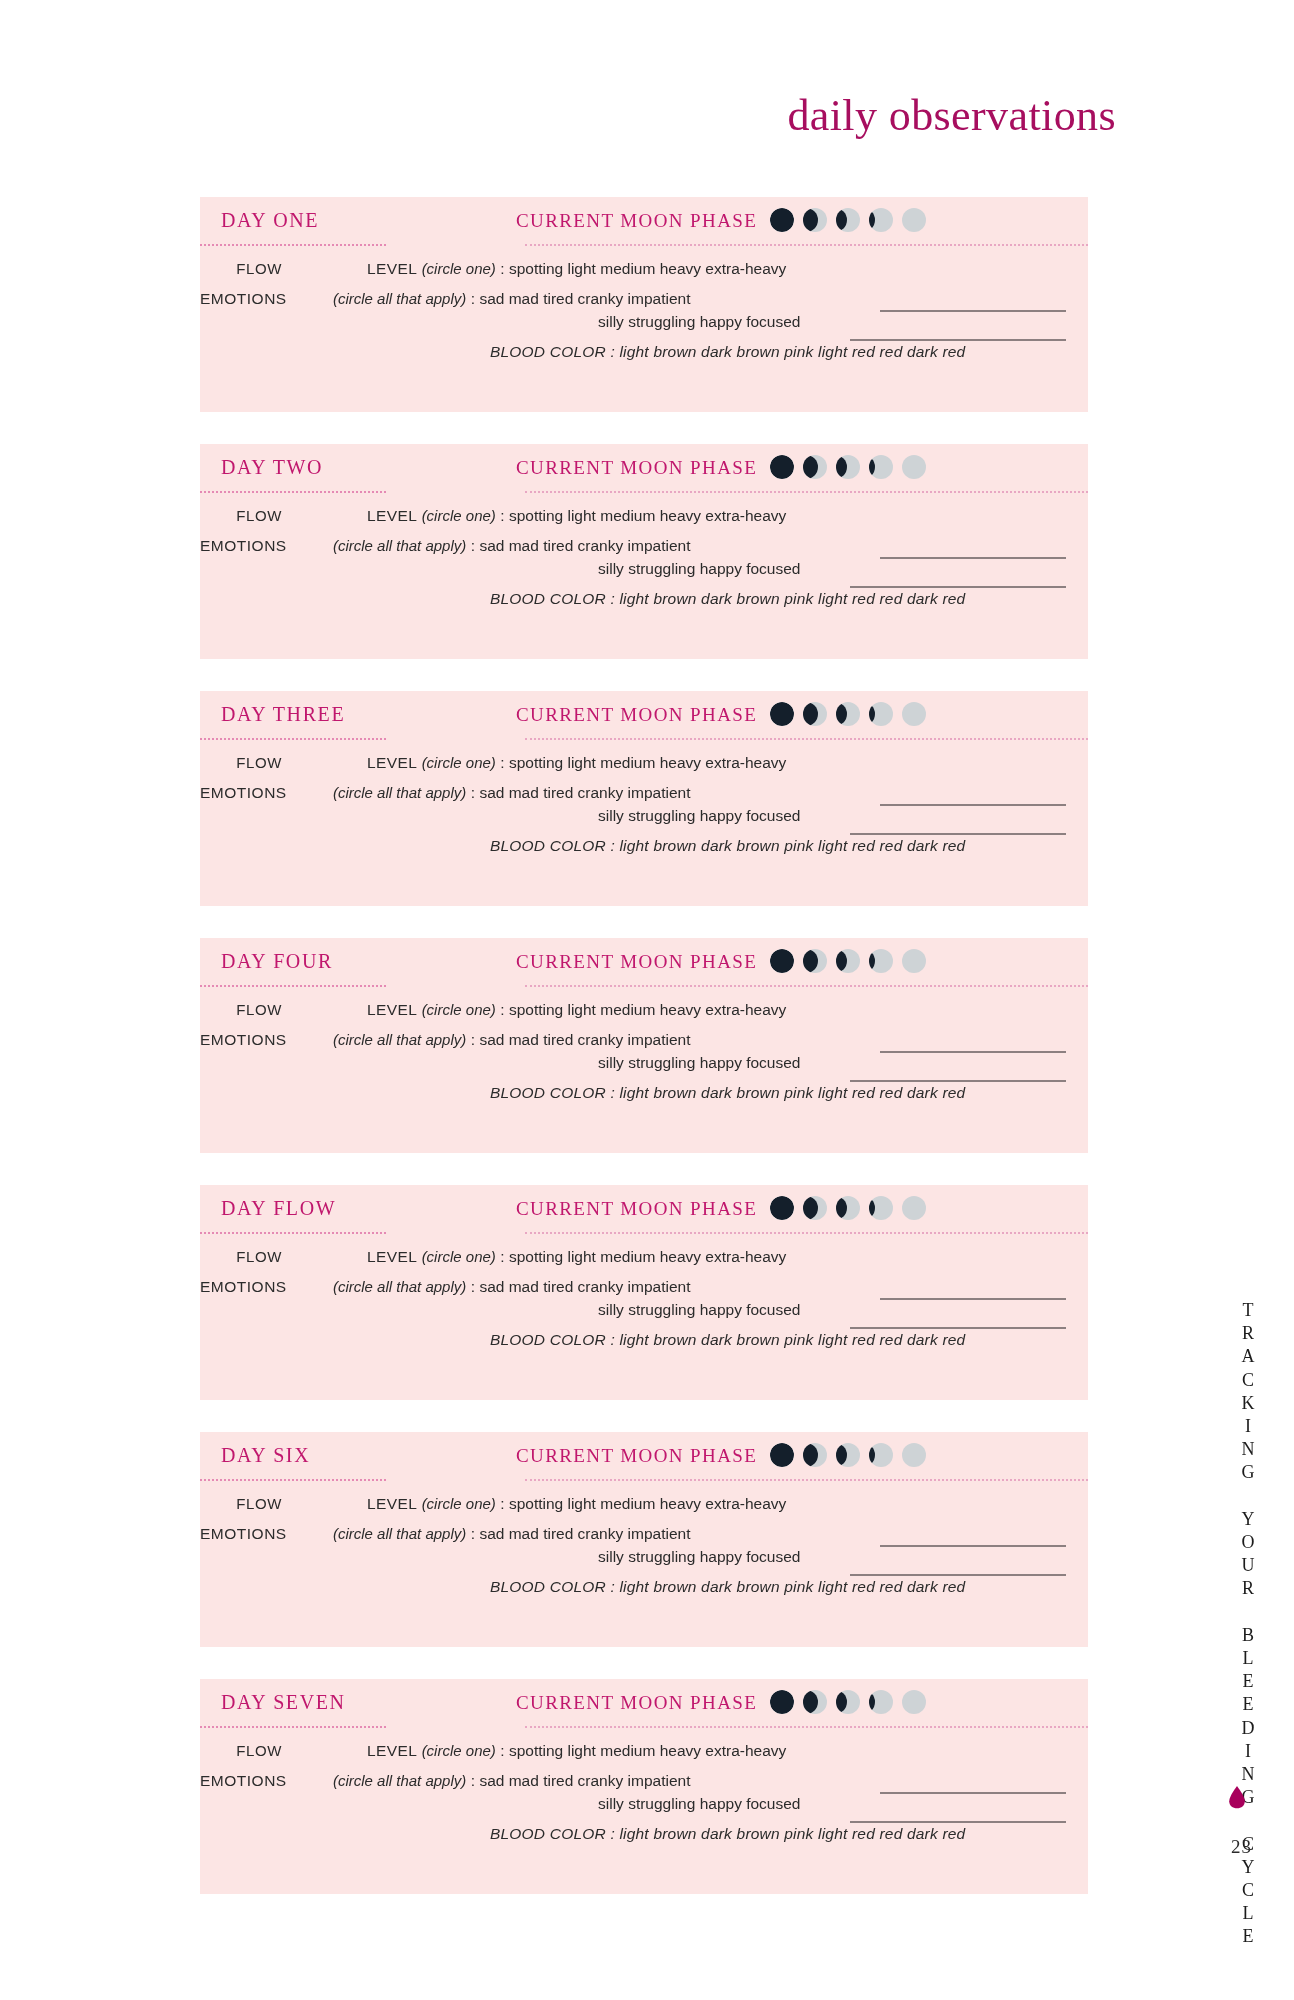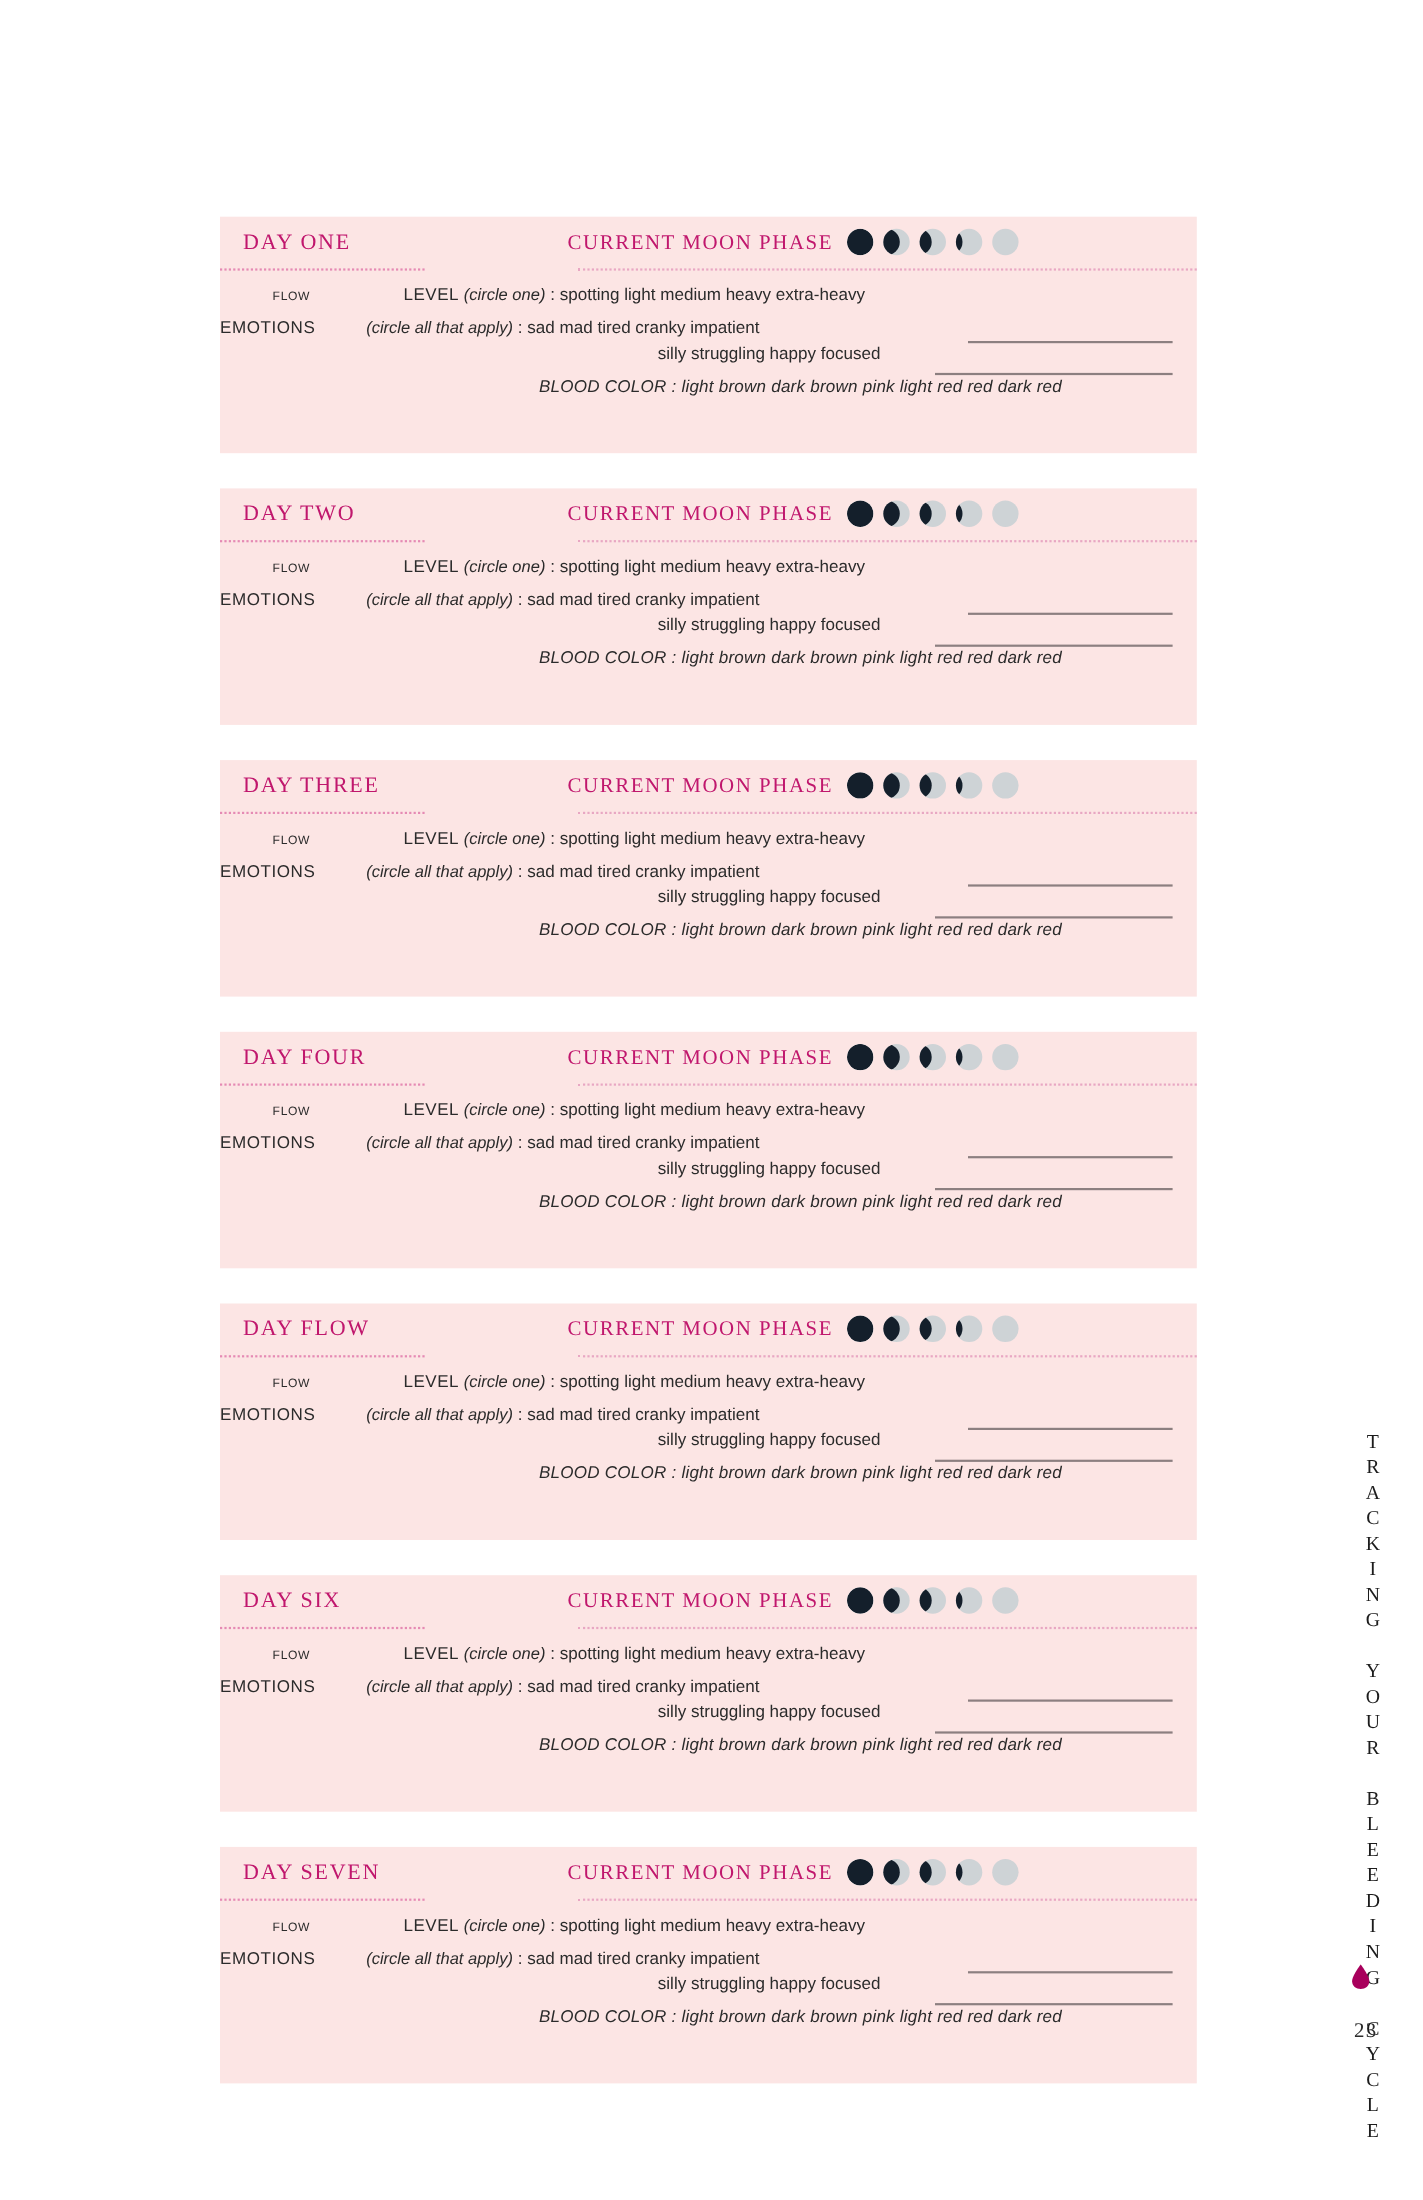--- a/index.html
+++ b/index.html
@@ -136,21 +136,21 @@
   .row-flow {
     position: absolute;
     left: 0;
     top: 11px;
     white-space: nowrap;
   }
   .lbl-flow {
     display: inline-block;
     width: 82px;
     text-align: right;
-    font-size: 11px;
+    font-size: 15px;
     letter-spacing: 0.6px;
   }
   .flow-spacer { display: inline-block; width: 36px; }
   .lbl-level {
     font-size: 15.5px;
     letter-spacing: 0.4px;
     margin-left: 40px;
   }
   .italic-note {
     font-style: italic;
@@ -231,20 +231,21 @@
     font-size: 19px;
     color: #2b2b2b;
     letter-spacing: 1px;
   }
 </style>
 </head>
 <body>
 
 <div class="page">
 
+  <div class="page-title">daily observations</div>
 
   <div class="panels">
   <div class="day-panel">
 
     <div class="panel-header">
       <div class="day-label">DAY ONE</div>
       <div class="moon-label">CURRENT MOON PHASE</div>
       <div class="moon-row">
             <span class="moon p0">
               <span class="dark"></span>

